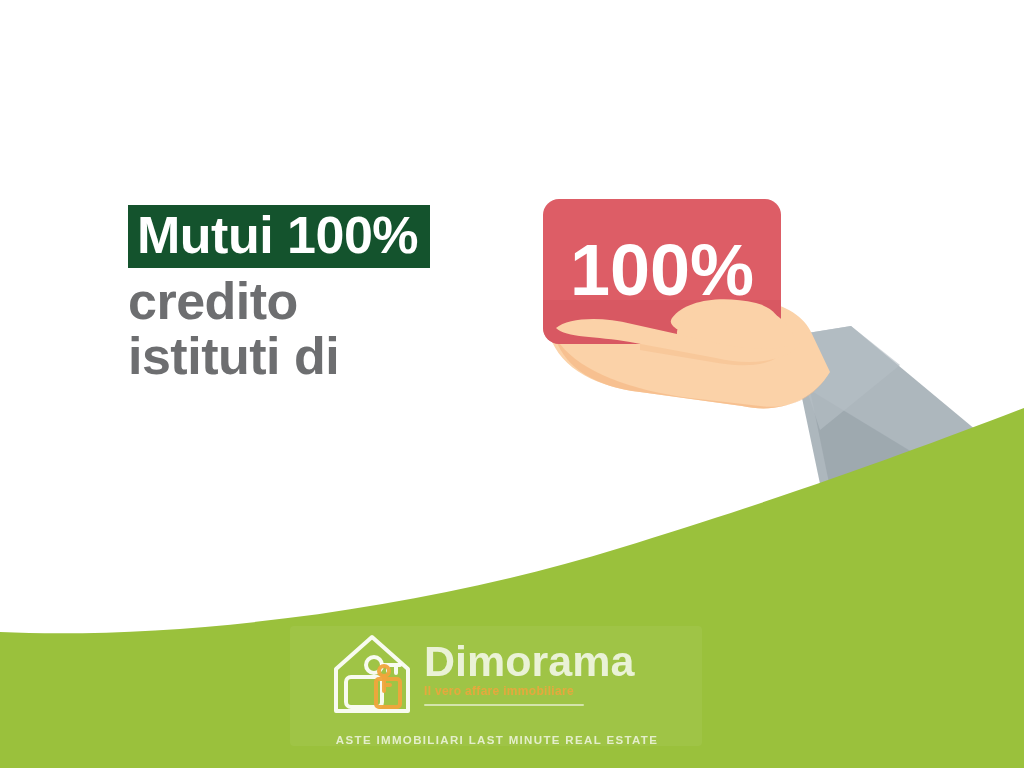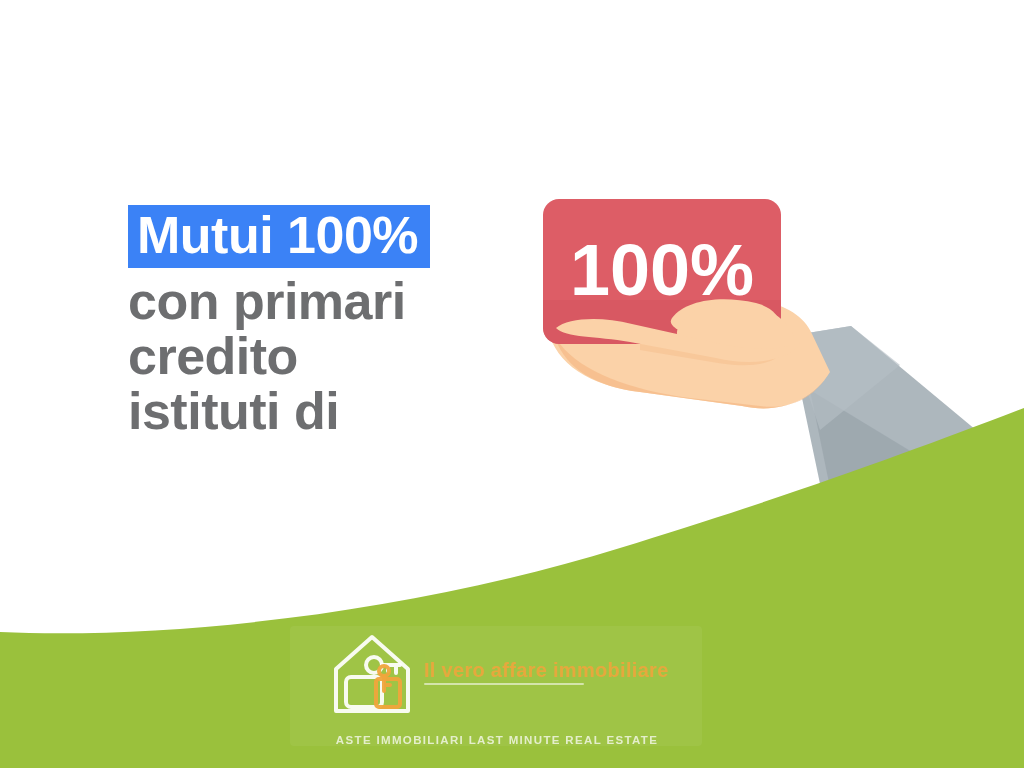--- a/index.html
+++ b/index.html
@@ -40,21 +40,21 @@
     display: block;
     font-size: 52px;
     line-height: 55px;
     font-weight: bold;
     color: #6d6e70;
     letter-spacing: -0.5px;
     white-space: nowrap;
   }
   .hl-line.highlight {
     display: inline-block;
-    background: #3b82f6;
+    background: #14532d;
     color: #ffffff;
     padding: 4px 12px 7px 9px;
     margin-bottom: 6px;
     line-height: 52px;
   }
 
   
   #logo-lockup {
     position: absolute;
     left: 292px;
@@ -88,21 +88,21 @@
   }
   #brand-name {
     font-size: 43px;
     line-height: 42px;
     font-weight: bold;
     color: #ffffff;
     opacity: 0.78;
     letter-spacing: 0px;
   }
   #brand-tagline {
-    font-size: 20px;
+    font-size: 12px;
     line-height: 17px;
     font-weight: bold;
     color: #f0a53c;
     opacity: 0.88;
     letter-spacing: 0.3px;
     margin-top: 1px;
   }
   #brand-rule {
     width: 160px;
     height: 2px;
@@ -203,21 +203,20 @@
     <path d="M 0 632
              C 180 640, 420 610, 620 548
              C 790 496, 920 448, 1024 408
              L 1024 768 L 0 768 Z" fill="#9ac13c"></path>
 
     <rect x="290" y="626" width="412" height="120" rx="4" ry="4" fill="#ffffff" opacity="0.055"></rect>
   </svg>
 
   <div id="headline">
     <span class="hl-line highlight">Mutui 100%</span>
-    <span class="hl-line">con primari</span>
     <span class="hl-line">credito</span>
     <span class="hl-line">istituti di</span>
   </div>
 
   <svg style="position:absolute;left:543px;top:199px;width:238px;height:145px;z-index:4;" viewBox="0 0 238 145">
     <text x="119" y="96" text-anchor="middle" font-family="Liberation Sans, sans-serif" font-size="72" font-weight="bold" fill="#ffffff">100%</text>
   </svg>
 
   <div id="logo-lockup">
     <div id="logo-row">
@@ -234,20 +233,21 @@
           <rect x="20" y="48" width="36" height="30" rx="5" ry="5" fill="none" stroke="#ffffff" stroke-width="4" opacity="0.92"></rect>
 
           <rect x="50" y="50" width="24" height="28" rx="3" ry="3" fill="none" stroke="#f0a53c" stroke-width="4" opacity="0.95"></rect>
 
           <circle cx="58" cy="42" r="5" fill="none" stroke="#f0a53c" stroke-width="4" opacity="0.95"></circle>
           <path d="M 58 47 L 58 62 M 58 56 L 64 56" stroke="#f0a53c" stroke-width="4" stroke-linecap="round" fill="none" opacity="0.95"></path>
         </svg>
       </div>
 
       <div id="logo-words">
+        <div id="brand-name">Dimorama</div>
         <div id="brand-tagline">Il vero affare immobiliare</div>
         <div id="brand-rule"></div>
       </div>
     </div>
 
     <div id="brand-strap">ASTE IMMOBILIARI  LAST MINUTE  REAL ESTATE</div>
   </div>
 
 </div>
 

